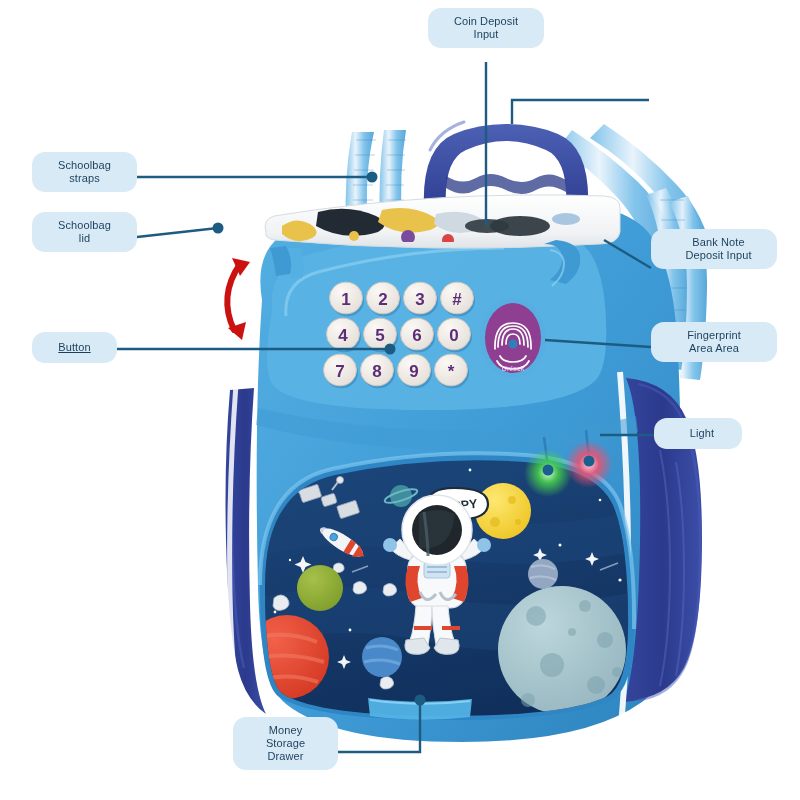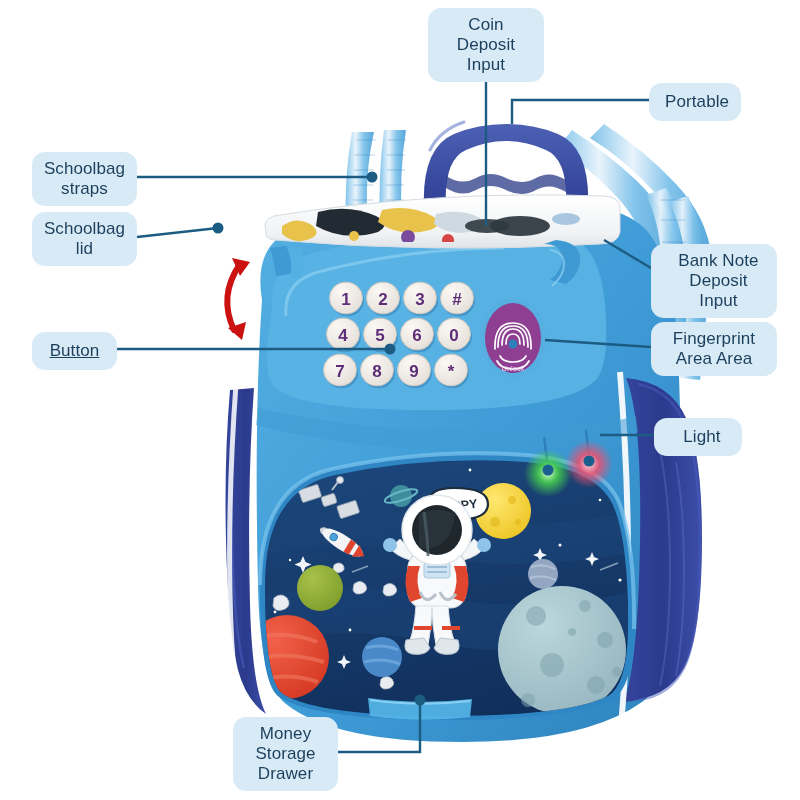--- a/index.html
+++ b/index.html
@@ -23,21 +23,21 @@
     left: 0;
     top: 0;
     width: 800px;
     height: 800px;
   }
   .callout {
     position: absolute;
     background: #d8eaf6;
     color: #1b3f5c;
     border-radius: 13px;
-    font-size: 17px;
+    font-size: 11px;
     line-height: 1.18;
     text-align: center;
     padding: 7px 11px;
     box-sizing: border-box;
     white-space: pre-line;
     letter-spacing: 0.1px;
   }
   .callout.one-line { padding: 9px 16px; }
 </style>
 </head>
@@ -431,26 +431,25 @@
 
       <path d="M654 435 L600 435"></path>
 
       <path d="M318 752 L420 752 L420 700"></path>
       <circle cx="420" cy="700" r="5.5" fill="#1d5c82" stroke="none"></circle>
     </g>
   </svg>
 
   <div class="callout" style="left:428px; top:8px; width:116px;">Coin Deposit
 Input</div>
-  <div class="callout one-line" style="left:649px; top:83px; width:92px;">Portable</div>
   <div class="callout" style="left:32px; top:152px; width:105px;">Schoolbag
 straps</div>
   <div class="callout" style="left:32px; top:212px; width:105px;">Schoolbag
 lid</div>
-  <div class="callout" style="left:651px; top:244px; width:126px;padding-left:20px;">Bank Note
+  <div class="callout" style="left:651px; top:229px; width:126px;padding-left:20px;">Bank Note
 Deposit Input</div>
   <div class="callout" style="left:651px; top:322px; width:126px;">Fingerprint
 Area Area</div>
   <div class="callout one-line" style="left:32px; top:332px; width:85px;text-decoration:underline;">Button</div>
   <div class="callout one-line" style="left:654px; top:418px; width:88px;padding-left:24px;">Light</div>
   <div class="callout" style="left:233px; top:717px; width:105px;">Money
 Storage
 Drawer</div>
 
 </div>

